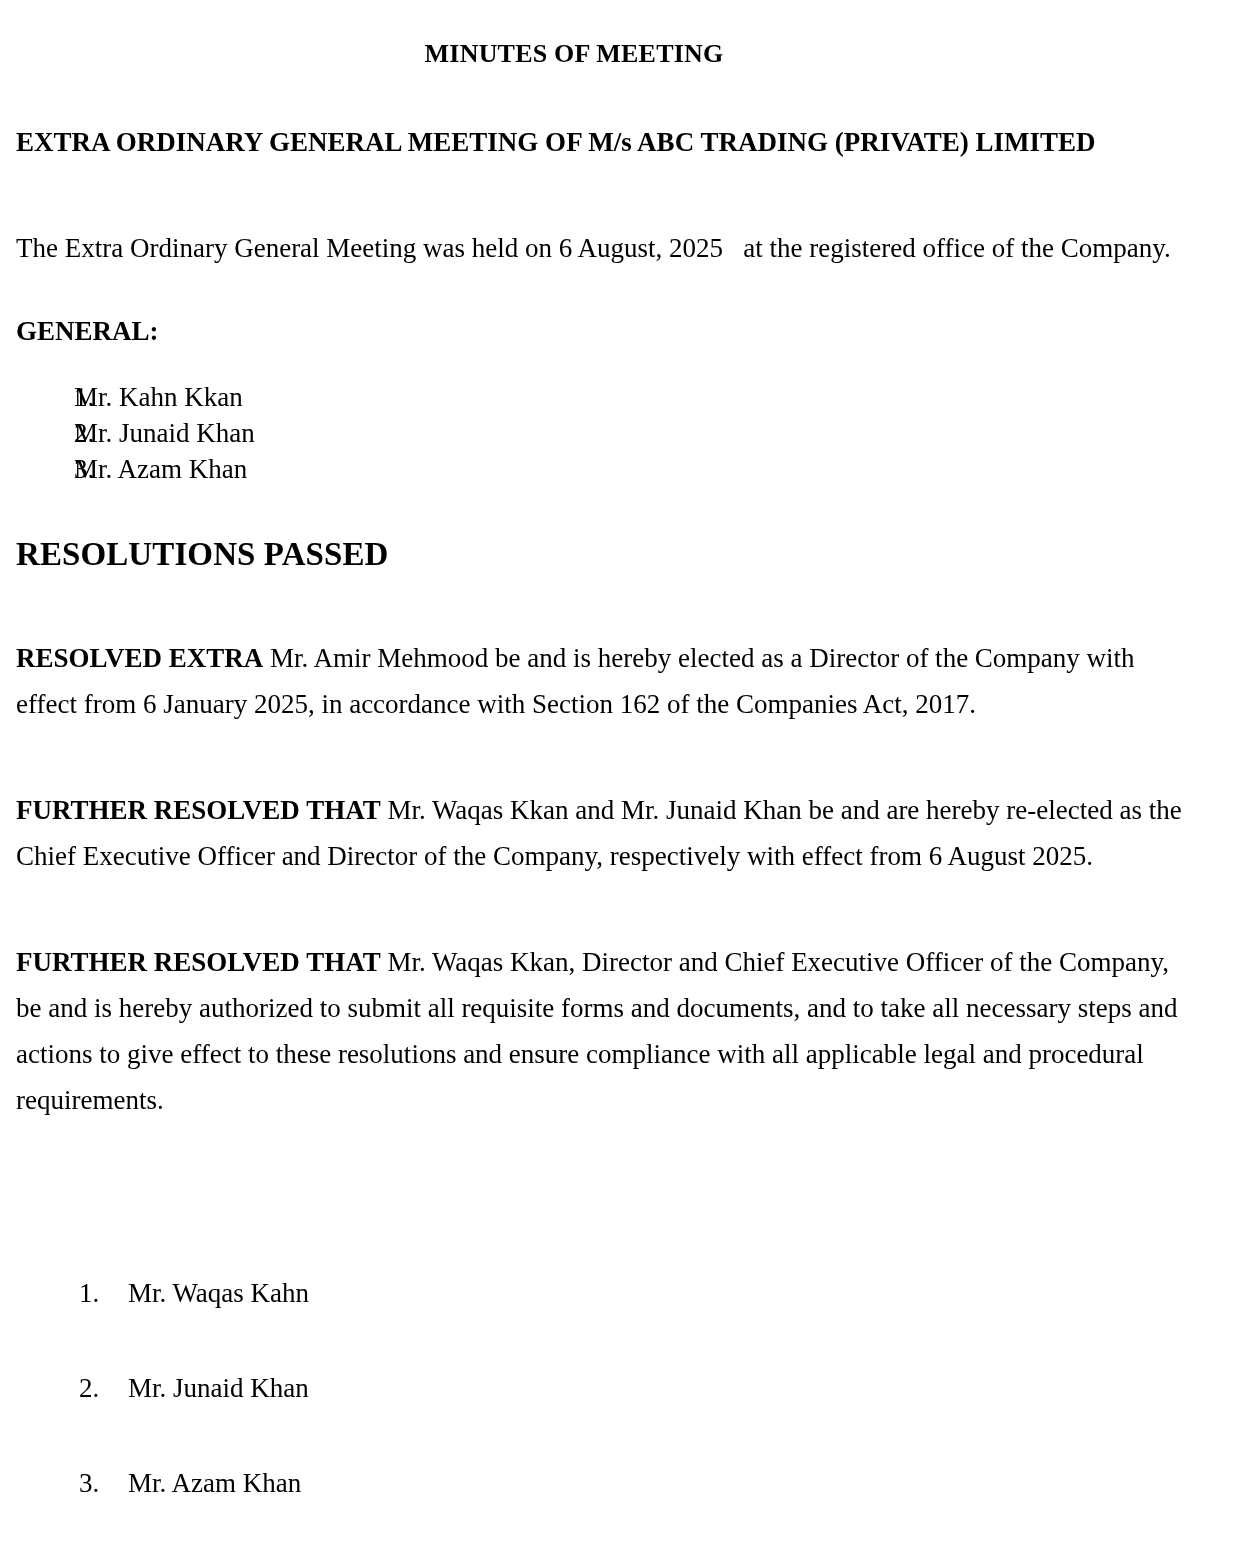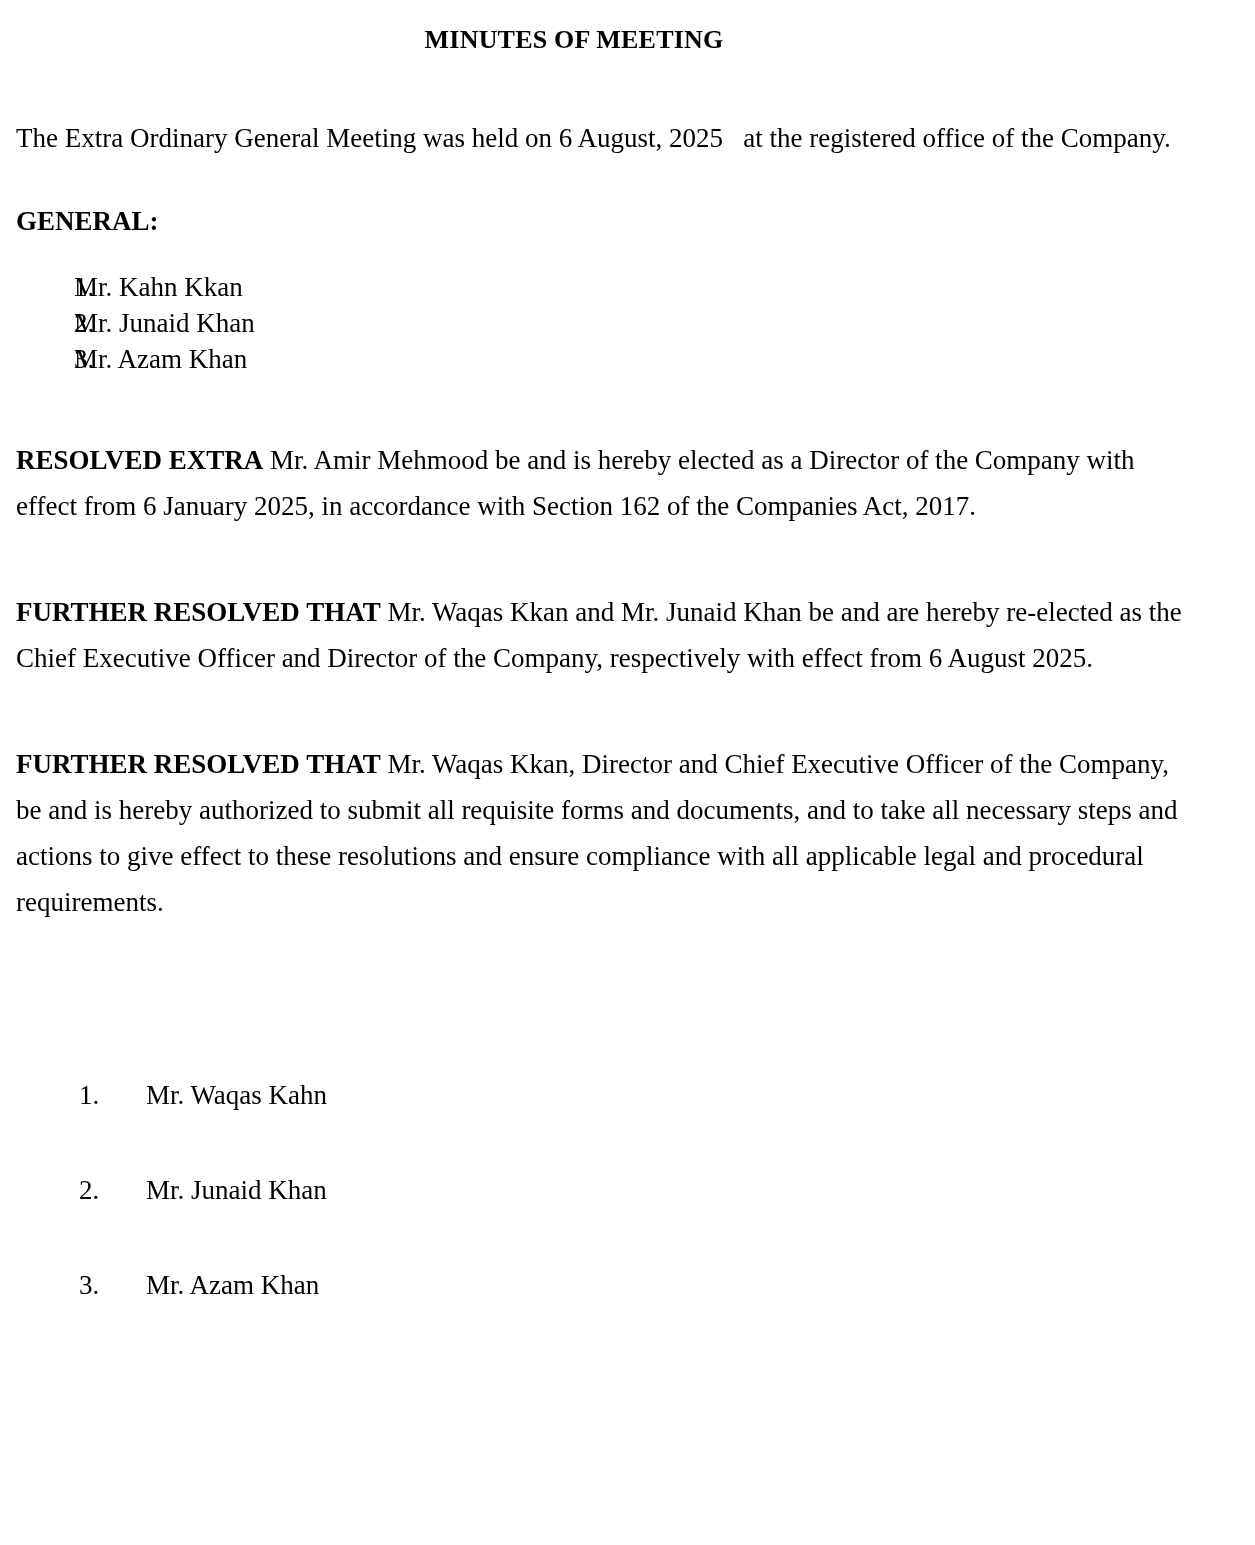--- a/index.html
+++ b/index.html
@@ -22,21 +22,21 @@
     width: 1255px;
     min-height: 1545px;
     box-sizing: border-box;
     padding: 0;
     background: #ffffff;
   }
 
   .content {
     padding-left: 16px;
     padding-right: 73px;
-    padding-top: 24px;
+    padding-top: 38px;
   }
 
   
   .doc-title {
     text-align: center;
     font-weight: bold;
     font-size: 26px;
     line-height: 1.2;
     margin: 0 0 0 0;
     padding-right: 50px;
@@ -126,53 +126,54 @@
   .sign-list .num {
     display: inline-block;
     width: 112px;
     padding-left: 63px;
     box-sizing: border-box;
     flex: 0 0 auto;
   }
 
   .sign-list .nm {
     display: inline-block;
-    margin-left: 18px;
   }
 
   .wsp { white-space: pre; }
 </style>
 </head>
 <body>
 
 <div class="page">
   <div class="content">
 
     <h1 class="doc-title">MINUTES OF MEETING</h1>
 
+    <h2 class="subtitle">EXTRA ORDINARY GENERAL MEETING OF M/s ABC TRADING (PRIVATE) LIMITED</h2>
 
     <p class="para wsp">The Extra Ordinary General Meeting was held on 6 August, 2025   at the registered office of the Company.</p>
 
     <h3 class="section-heading">GENERAL:</h3>
 
     <ol class="present-list">
       <li>
         <span class="num">1.</span>
         <span class="nm">Mr. Kahn Kkan</span>
       </li>
       <li>
         <span class="num">2.</span>
         <span class="nm">Mr. Junaid Khan</span>
       </li>
       <li>
         <span class="num">3.</span>
         <span class="nm">Mr. Azam Khan</span>
       </li>
     </ol>
 
+    <h2 class="big-heading">RESOLUTIONS PASSED</h2>
 
     <p class="para">
       <span class="b">RESOLVED EXTRA</span><span> Mr. Amir Mehmood be and is hereby elected as a Director of the Company with effect from 6 January 2025, in accordance with Section 162 of the Companies Act, 2017.</span>
     </p>
 
     <p class="para">
       <span class="b">FURTHER RESOLVED THAT</span><span> Mr. Waqas Kkan and Mr. Junaid Khan be and are hereby re-elected as the Chief Executive Officer and Director of the Company, respectively with effect from 6 August 2025.</span>
     </p>
 
     <p class="para">

